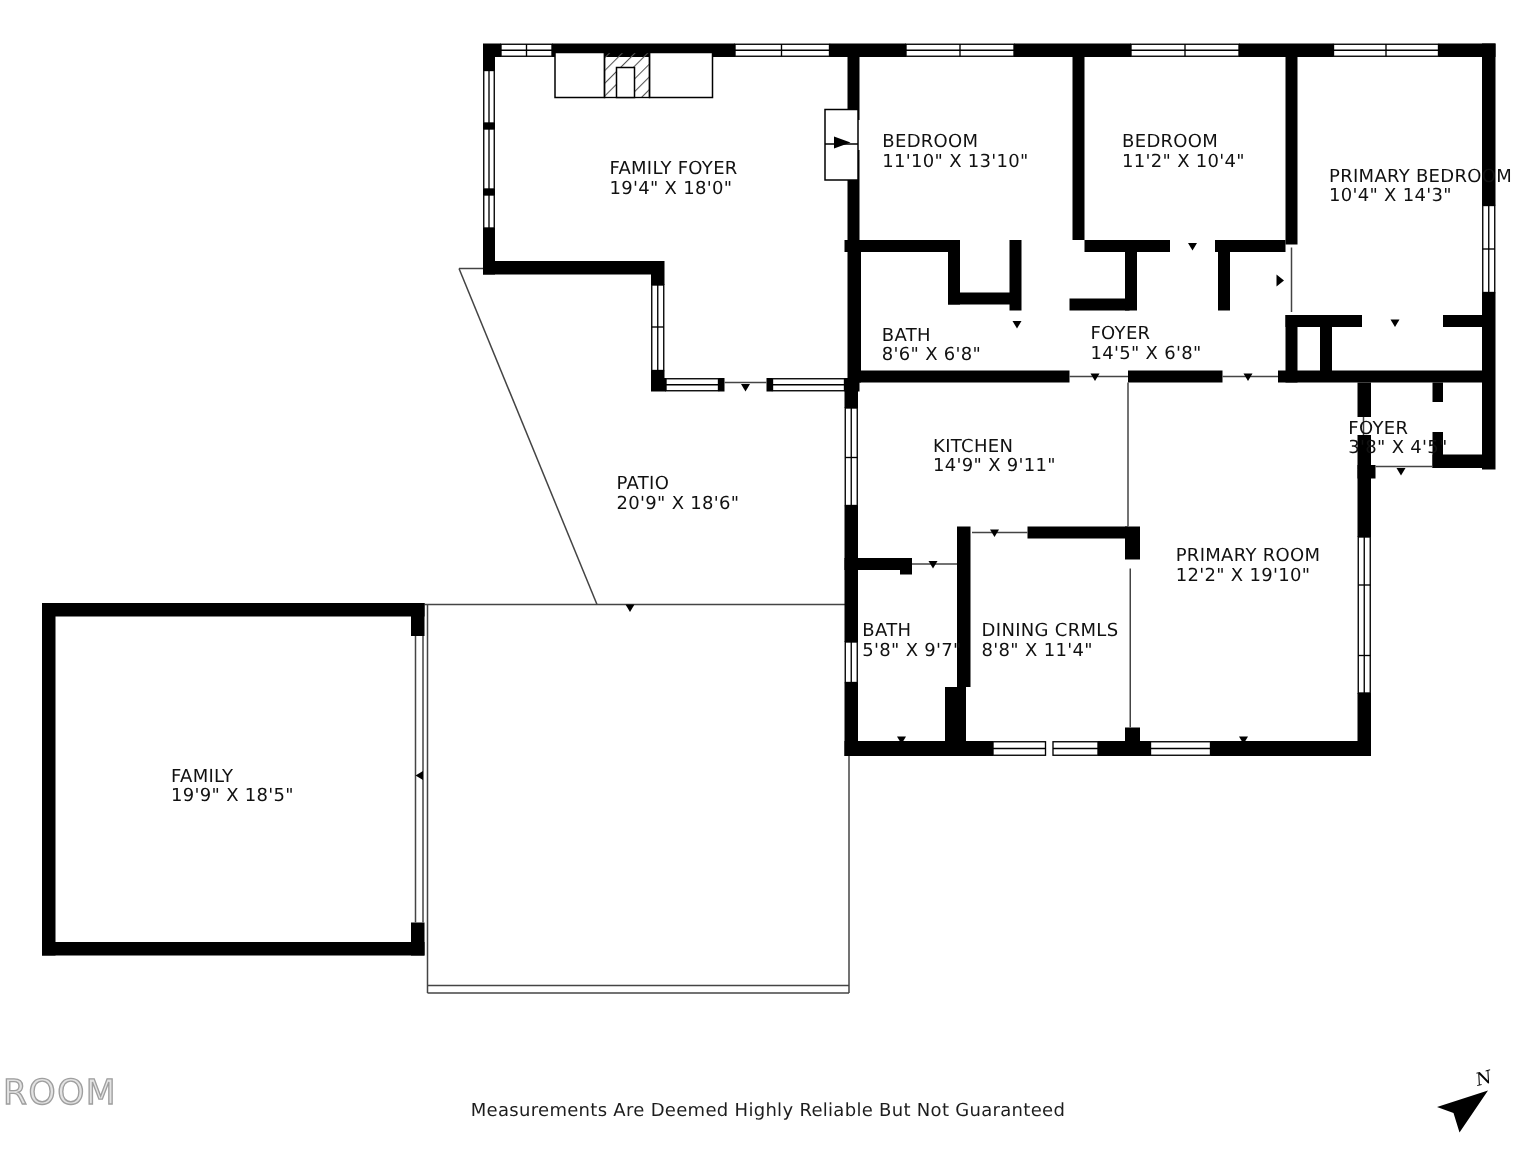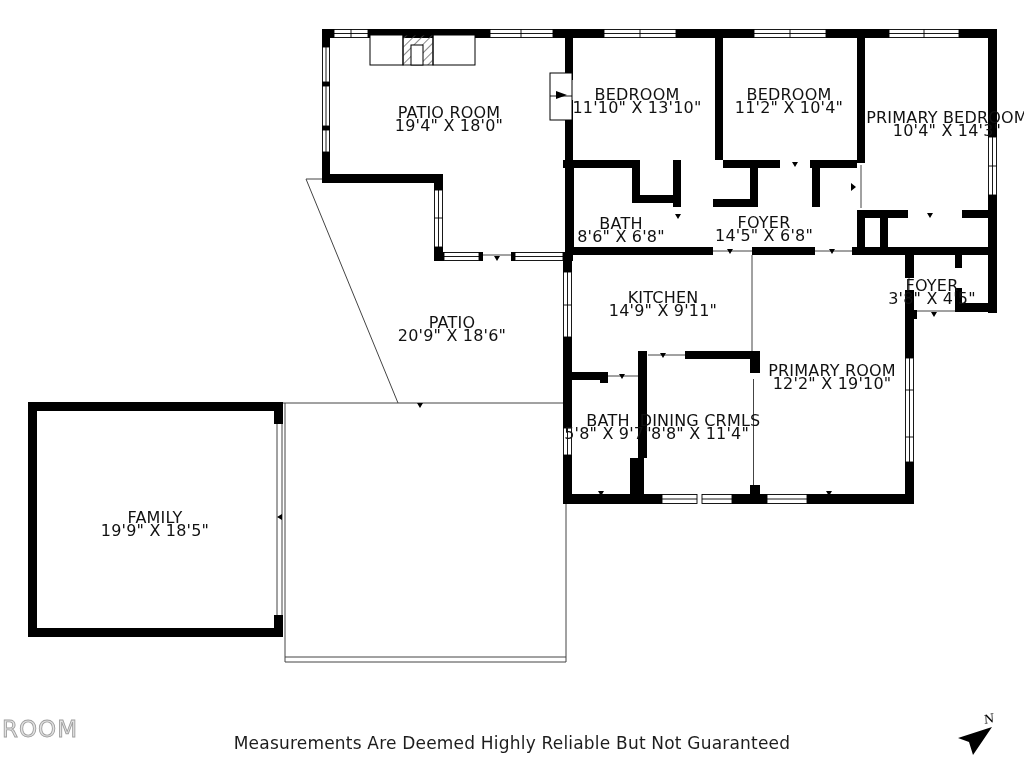--- a/index.html
+++ b/index.html
@@ -5,25 +5,25 @@
   html,body{margin:0;padding:0;background:#fff;}
   #stage{position:relative;width:1024px;height:768px;background:#fff;overflow:hidden;
          font-family:"DejaVu Sans", sans-serif;}
   #plan-svg{position:absolute;left:0;top:0;}
   .w{fill:#000;}
   .win{fill:#fff;stroke:#000;stroke-width:0.9;}
   .wl{stroke:#000;stroke-width:0.9;}
   .t{stroke:#444;stroke-width:1;fill:none;}
   .tb{stroke:#000;stroke-width:1;fill:#fff;}
   .tk{fill:#000;}
-  .room{position:absolute;transform:translateX(-50%);text-align:center;white-space:nowrap;
-        font-size:16px;line-height:13px;color:#111;letter-spacing:.2px;}
+  .room{position:absolute;transform:translateX(-50%);white-space:nowrap;
+        font-size:12px;line-height:13px;color:#111;letter-spacing:.2px;}
   .room .nm,.room .dm{display:block;}
   #disclaimer{position:absolute;left:0;top:733px;width:100%;text-align:center;
-              font-size:17px;color:#1d1d1d;letter-spacing:.2px;}
+              font-size:12px;color:#1d1d1d;letter-spacing:.2px;}
   #watermark{position:absolute;left:2px;top:716px;font-size:23px;letter-spacing:1px;
              color:#e3e3e3;-webkit-text-stroke:0.9px #9f9f9f;}
   .north-n{font-family:"DejaVu Serif", serif;font-style:italic;font-size:12px;fill:#000;}
 </style>
 </head>
 <body>
 
 <div id="stage">
 
 <svg id="plan-svg" width="1024" height="768" viewBox="0 0 1024 768">
@@ -227,21 +227,21 @@
     <polygon class="tk" points="826,491 832,491 829,496"></polygon>
   </g>
 
   <g>
     <polygon class="tk" points="992,727 958,738 969,742 973,755"></polygon>
     <text class="north-n" x="985" y="724" transform="rotate(-14 985 724)">N</text>
   </g>
 </svg>
 
   <div class="room" style="left:449px;top:106px">
-    <span class="nm">PATIO ROOM</span>
+    <span class="nm">FAMILY FOYER</span>
     <span class="dm">19'4" X 18'0"</span>
   </div>
   <div class="room" style="left:637px;top:88px">
     <span class="nm">BEDROOM</span>
     <span class="dm">11'10" X 13'10"</span>
   </div>
   <div class="room" style="left:789px;top:88px">
     <span class="nm">BEDROOM</span>
     <span class="dm">11'2" X 10'4"</span>
   </div>

